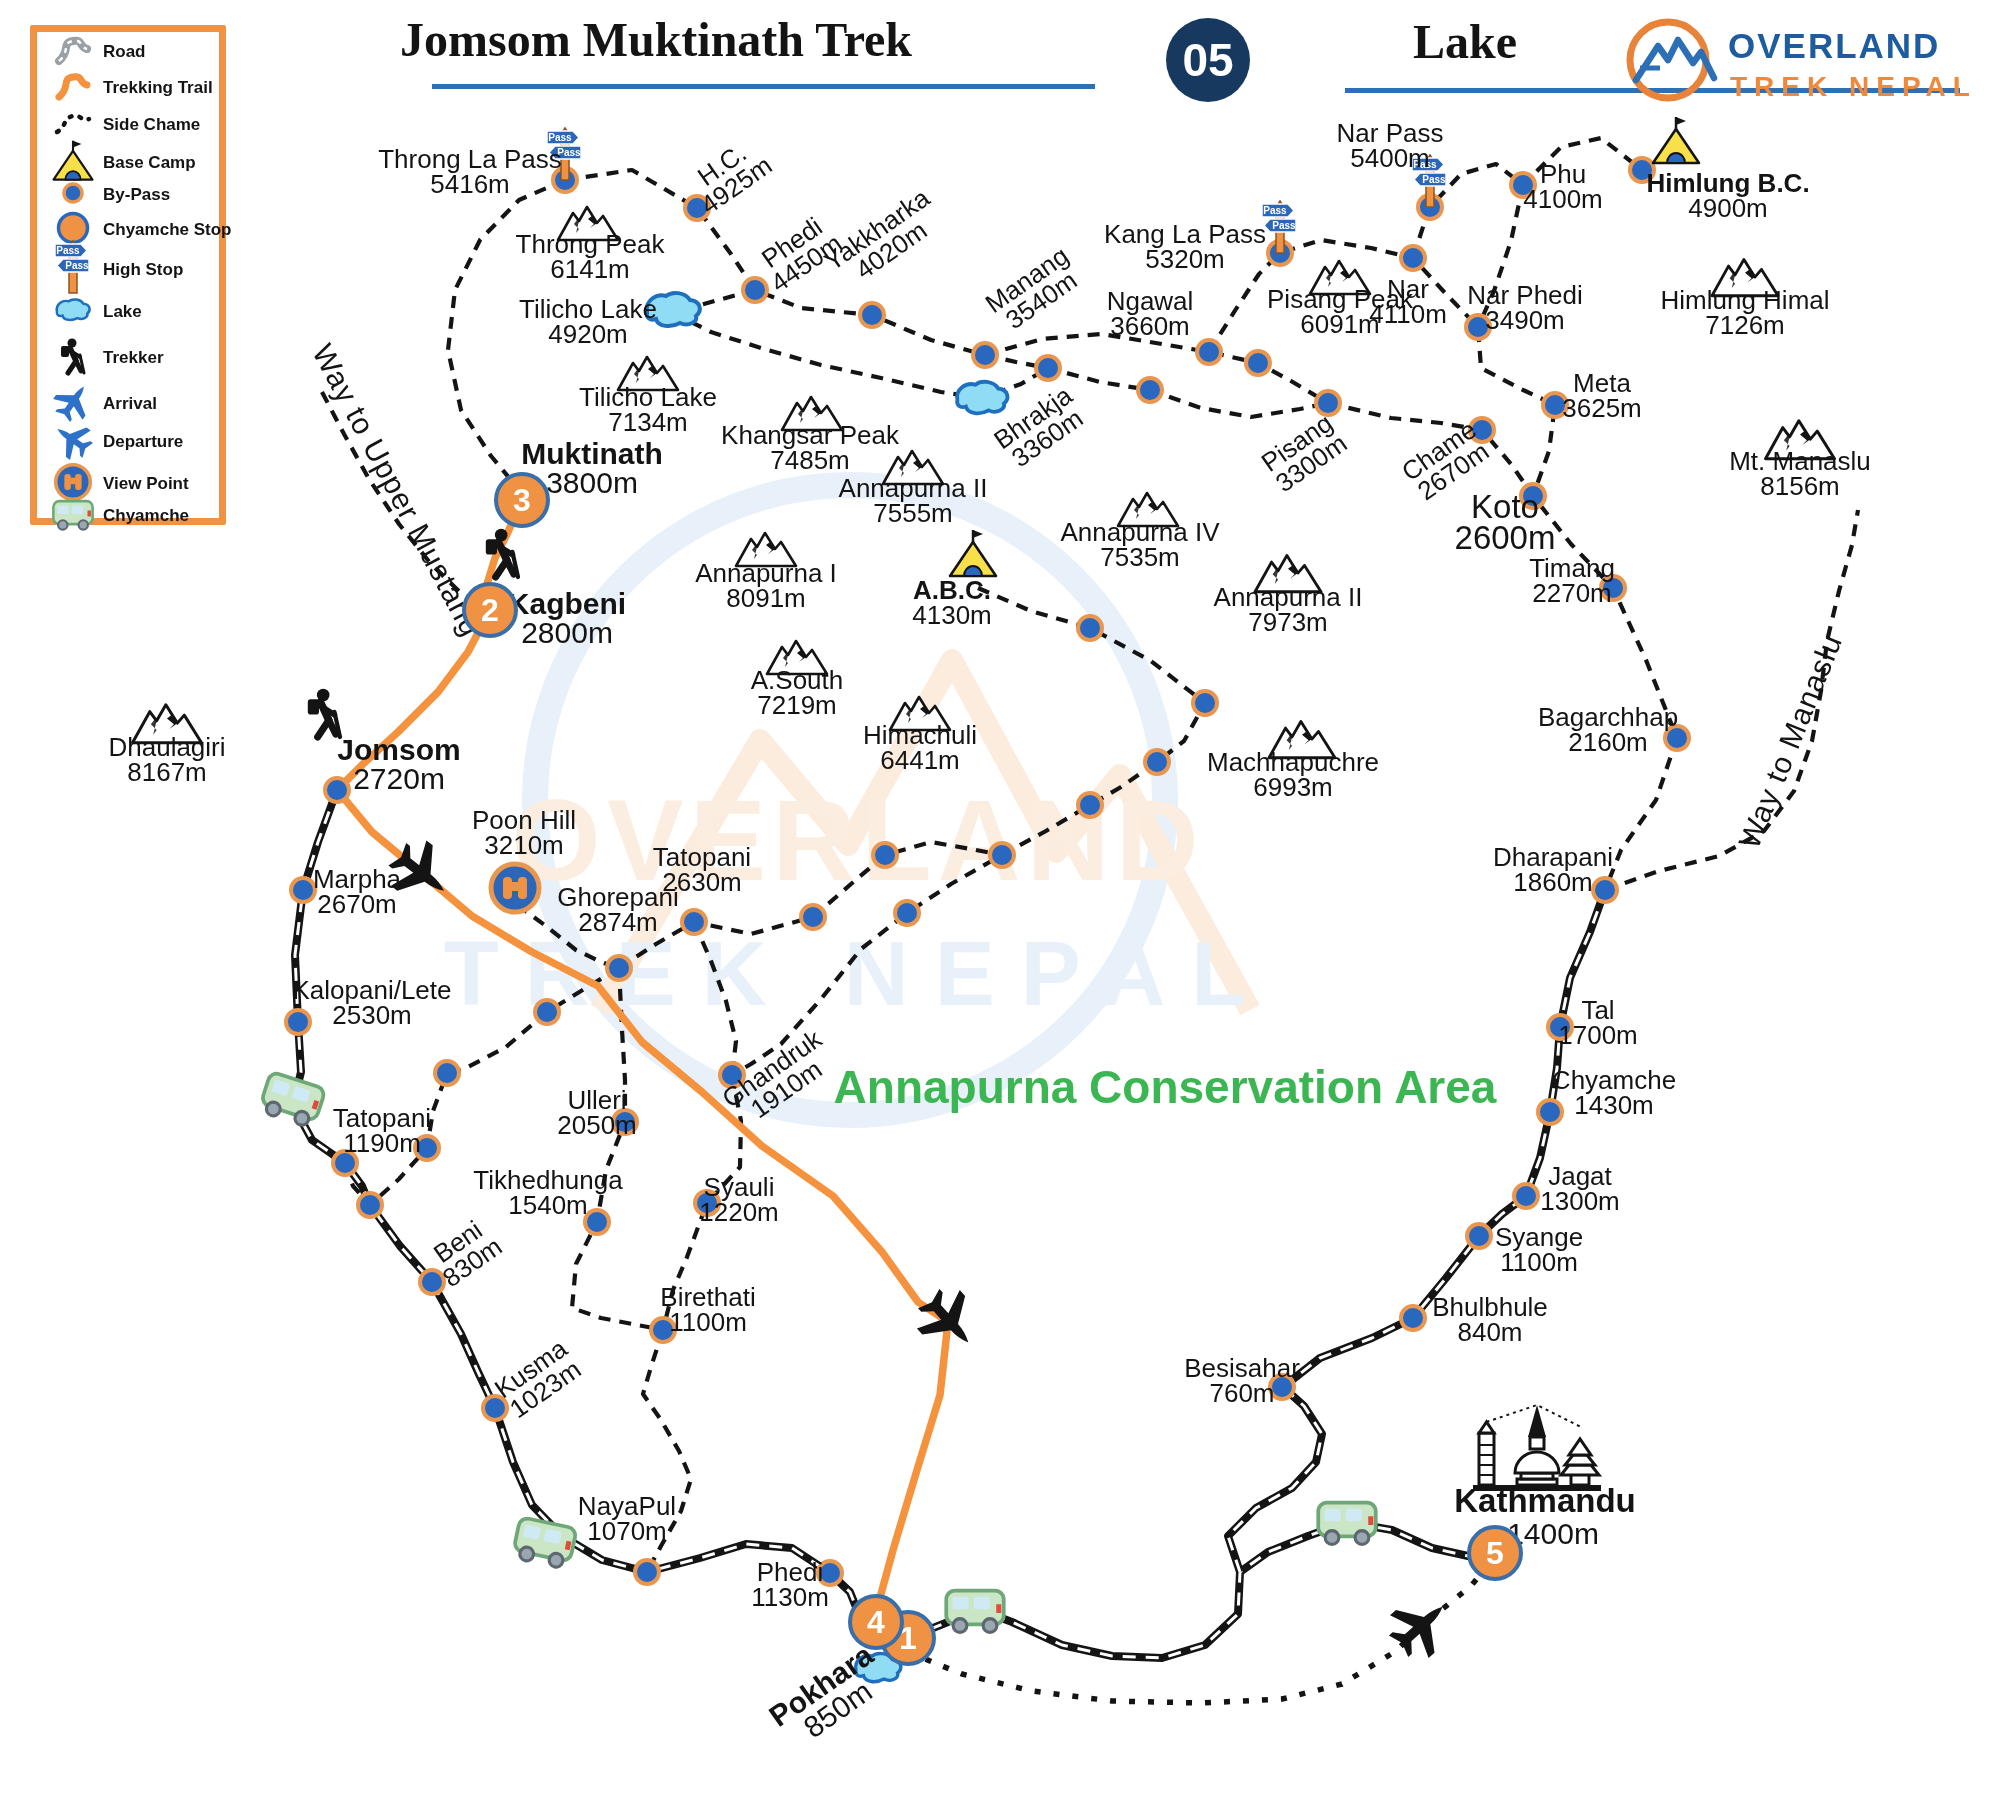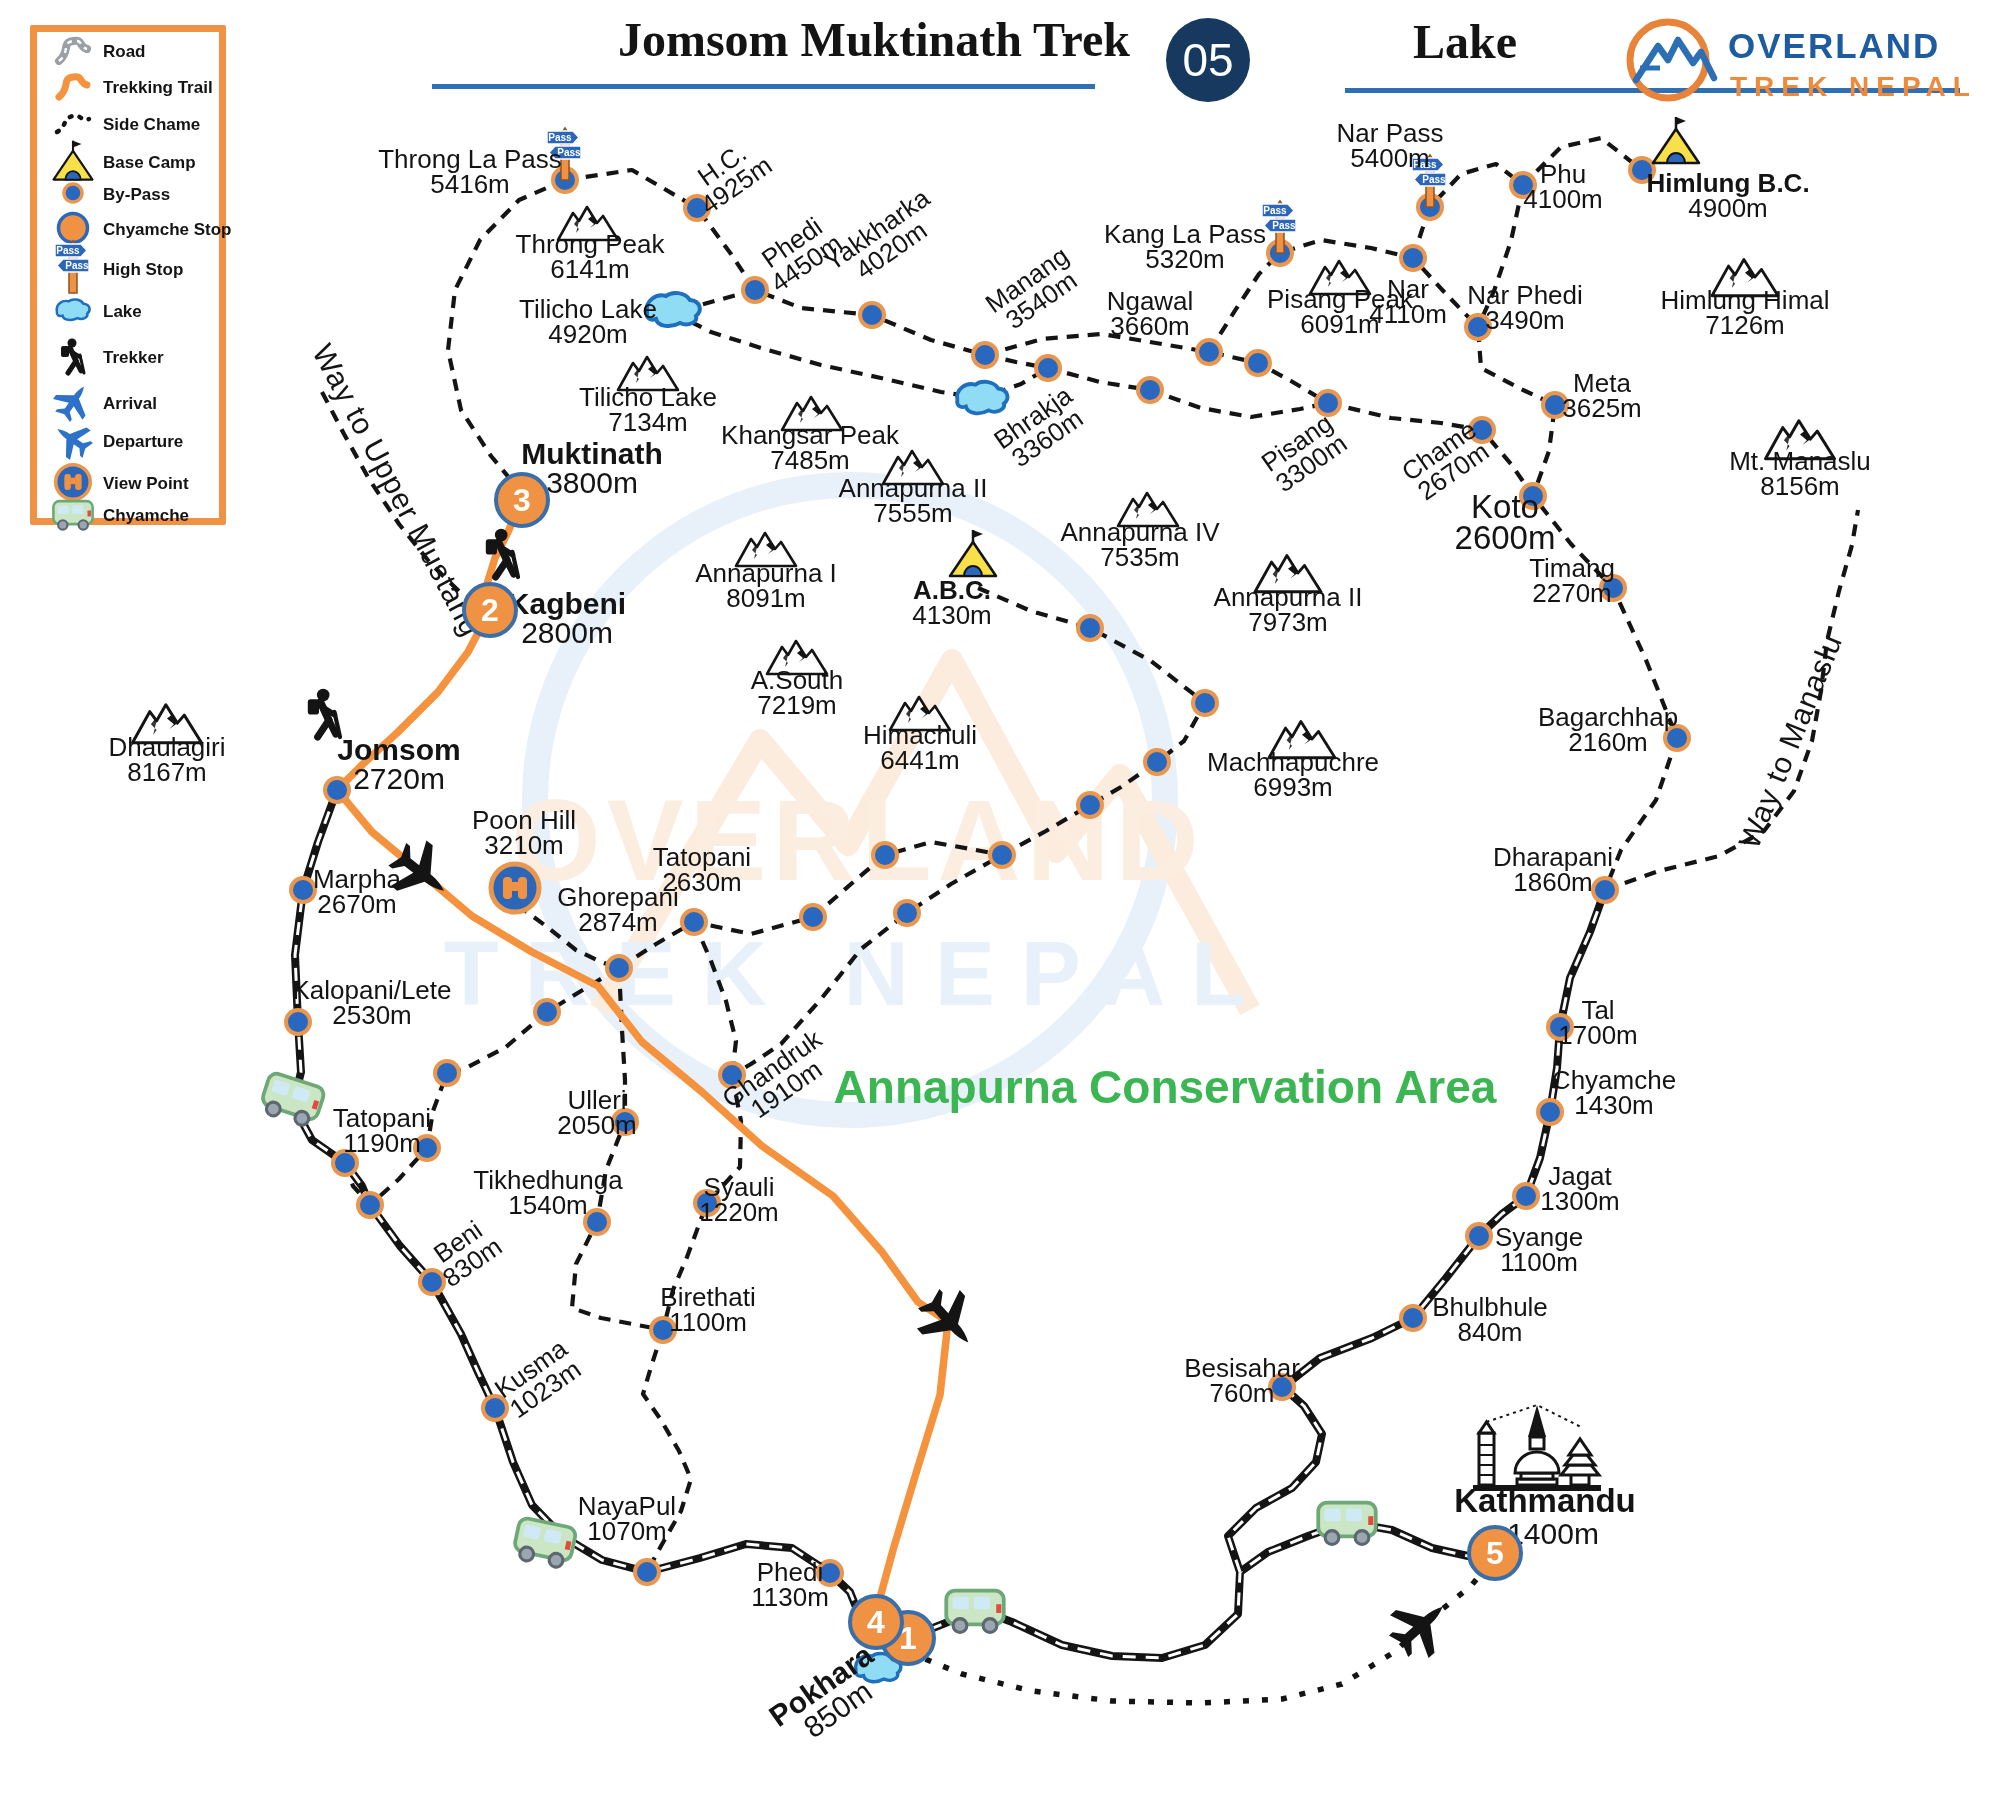--- a/index.html
+++ b/index.html
@@ -1,24 +1,24 @@
 <!DOCTYPE html>
 <html><head>
 <meta charset="utf-8">
 <style>
   html,body{margin:0;padding:0;background:#fff;}
   .canvas{position:relative;width:2000px;height:1800px;background:#fff;overflow:hidden;
           font-family:"Liberation Sans",sans-serif;color:#141414;}
-  .hdr-title{position:absolute;left:400px;top:12px;width:730px;text-align:right;
+  .hdr-title{position:absolute;left:400px;top:12px;width:730px;text-align:left;
              font-family:"Liberation Serif",serif;font-weight:700;font-size:48px;}
   .hdr-underline{position:absolute;height:5px;background:#2F6FB3;}
   #u1{left:432px;top:84px;width:663px;}
   #u2{left:1345px;top:88px;width:615px;}
   .day-circle{position:absolute;left:1166px;top:18px;width:84px;height:84px;border-radius:50%;
-              background:#17395F;color:#fff;font-weight:400;font-size:46px;line-height:84px;text-align:center;}
+              background:#17395F;color:#fff;font-weight:700;font-size:46px;line-height:84px;text-align:center;}
   .hdr-days{position:absolute;left:1350px;top:14px;width:230px;text-align:center;
             font-family:"Liberation Serif",serif;font-weight:700;font-size:48px;}
   #logo{position:absolute;left:1600px;top:6px;}
   #legend{position:absolute;left:30px;top:25px;width:196px;height:500px;background:#fff;
           border:7px solid #F09243;border-radius:2px;box-sizing:border-box;}
   .lrow{position:absolute;left:0;width:100%;height:0;}
   .lrow .ic{position:absolute;left:10px;width:52px;text-align:center;transform:translateY(-50%);}
   .lrow .lt{position:absolute;left:66px;transform:translateY(-50%);font-size:17px;font-weight:700;white-space:nowrap;}
   #map-svg{position:absolute;left:0;top:0;}
 </style>

